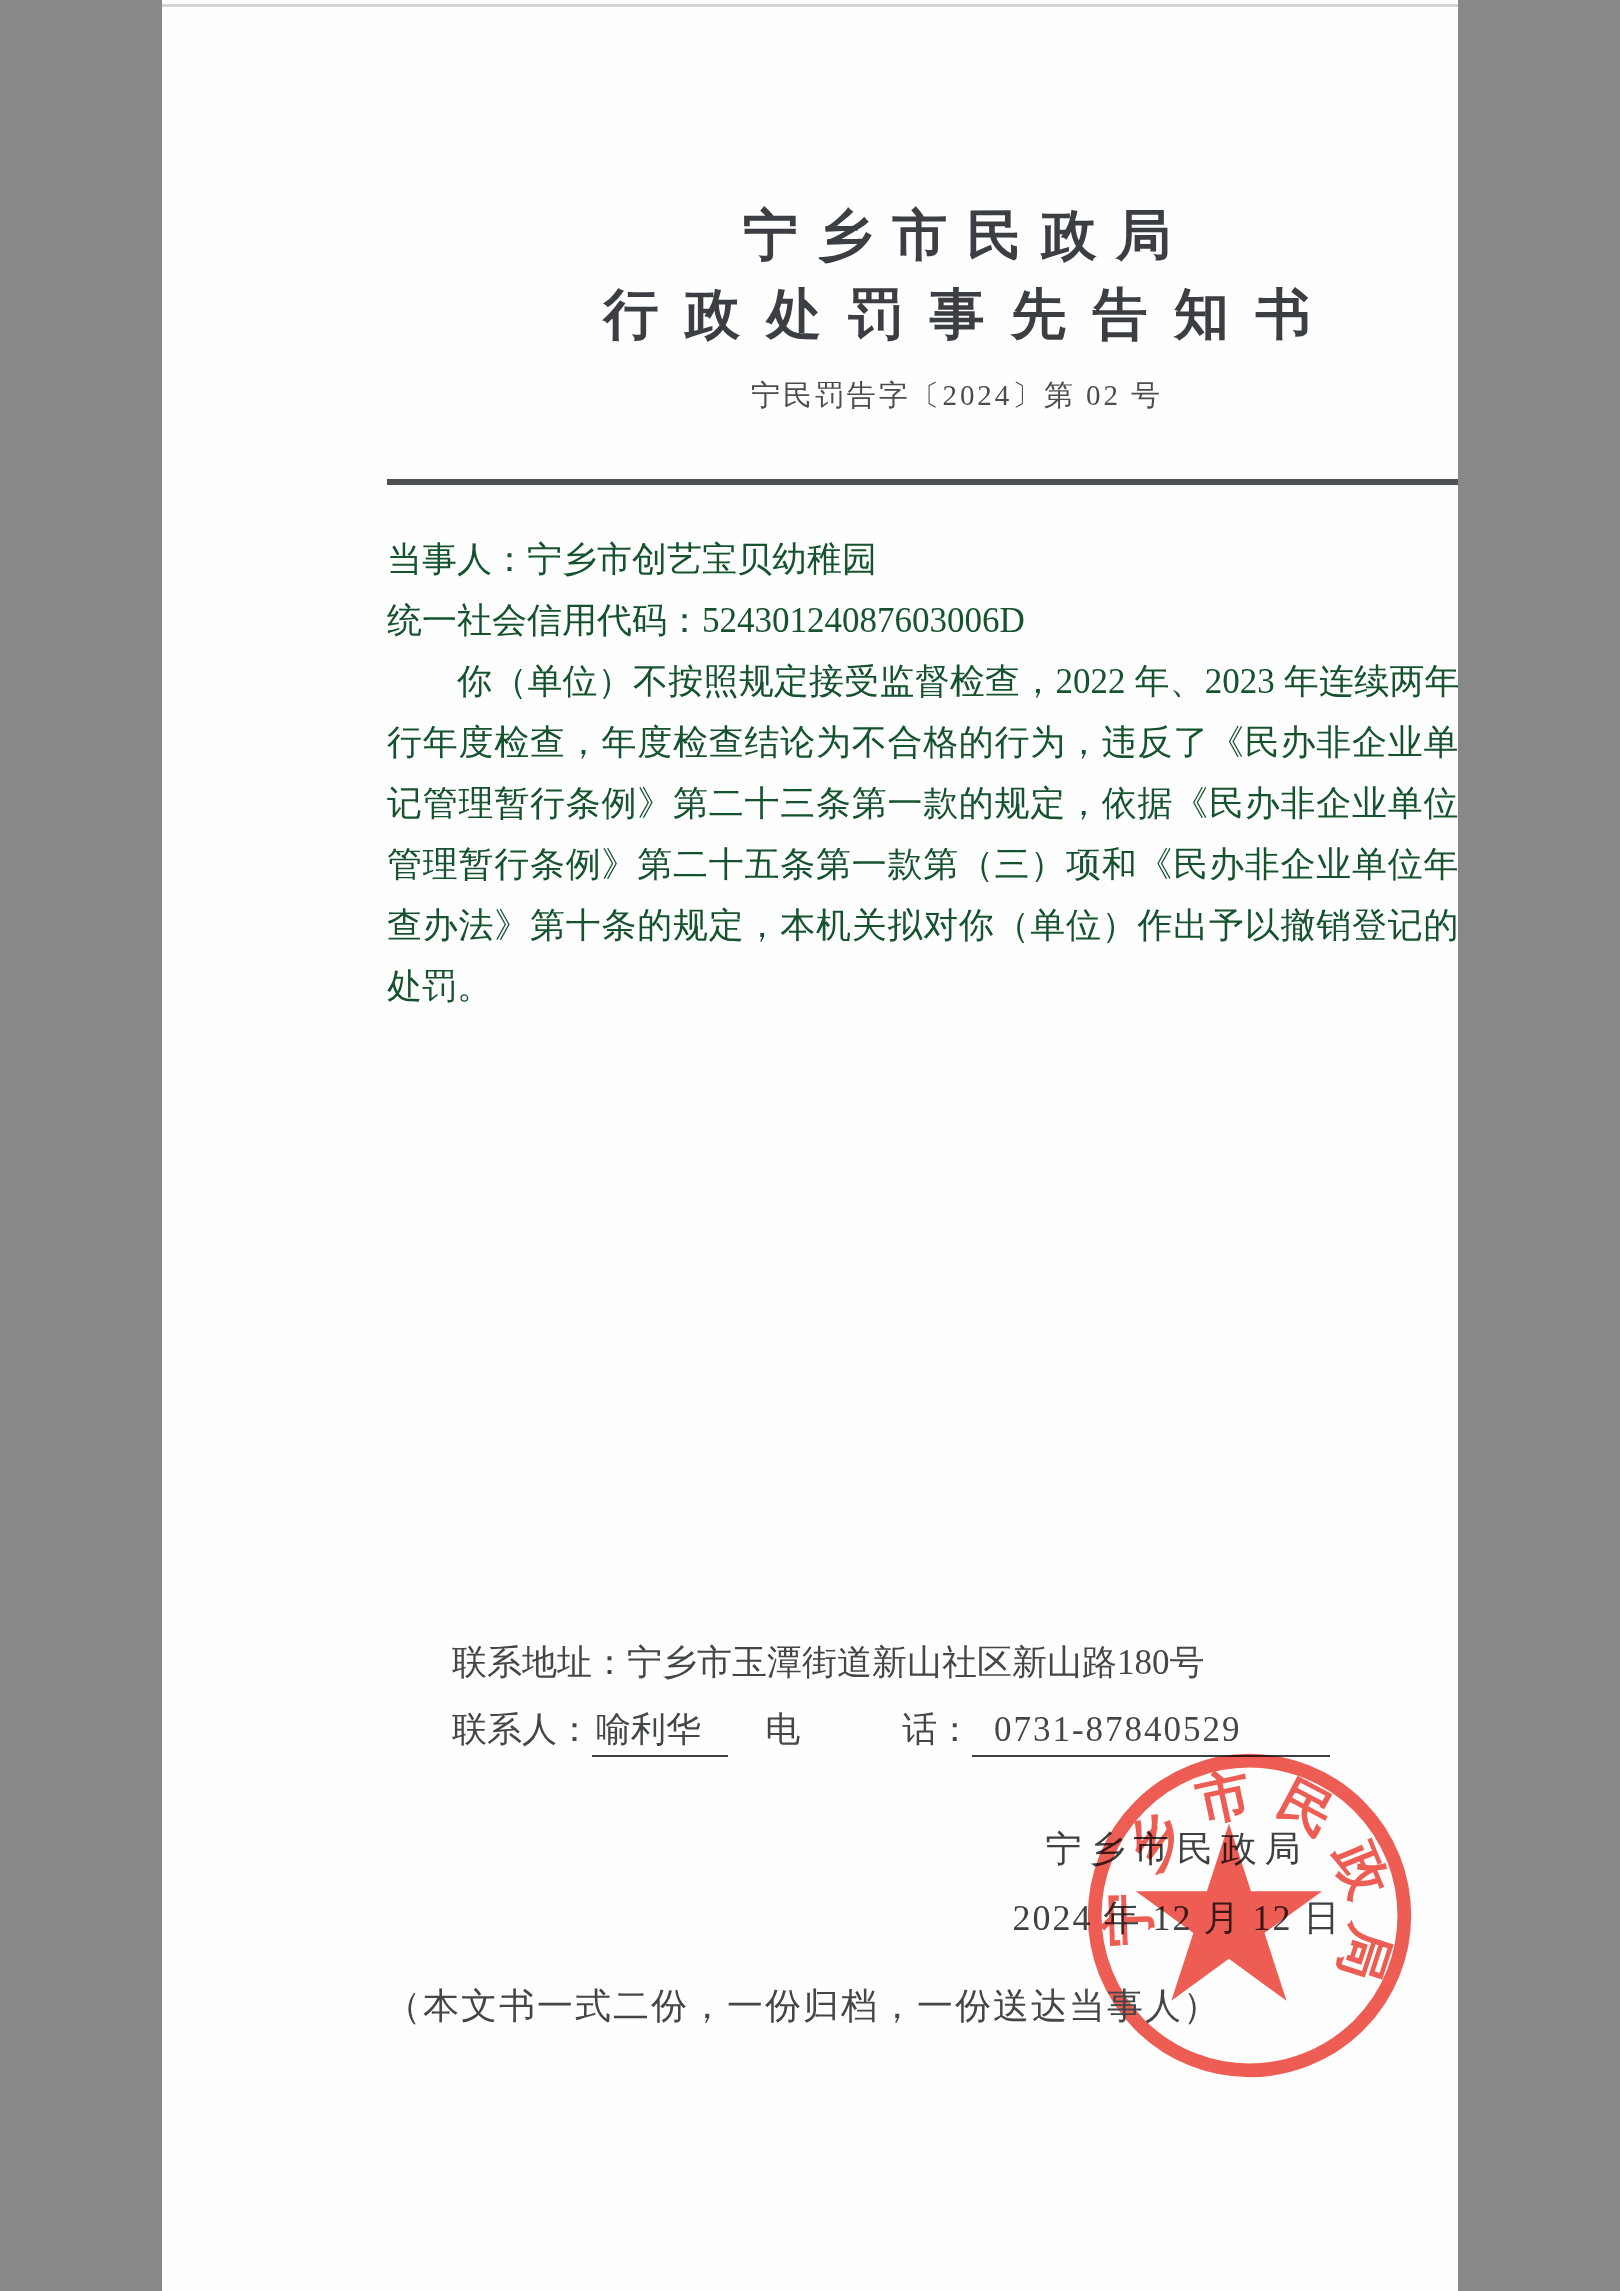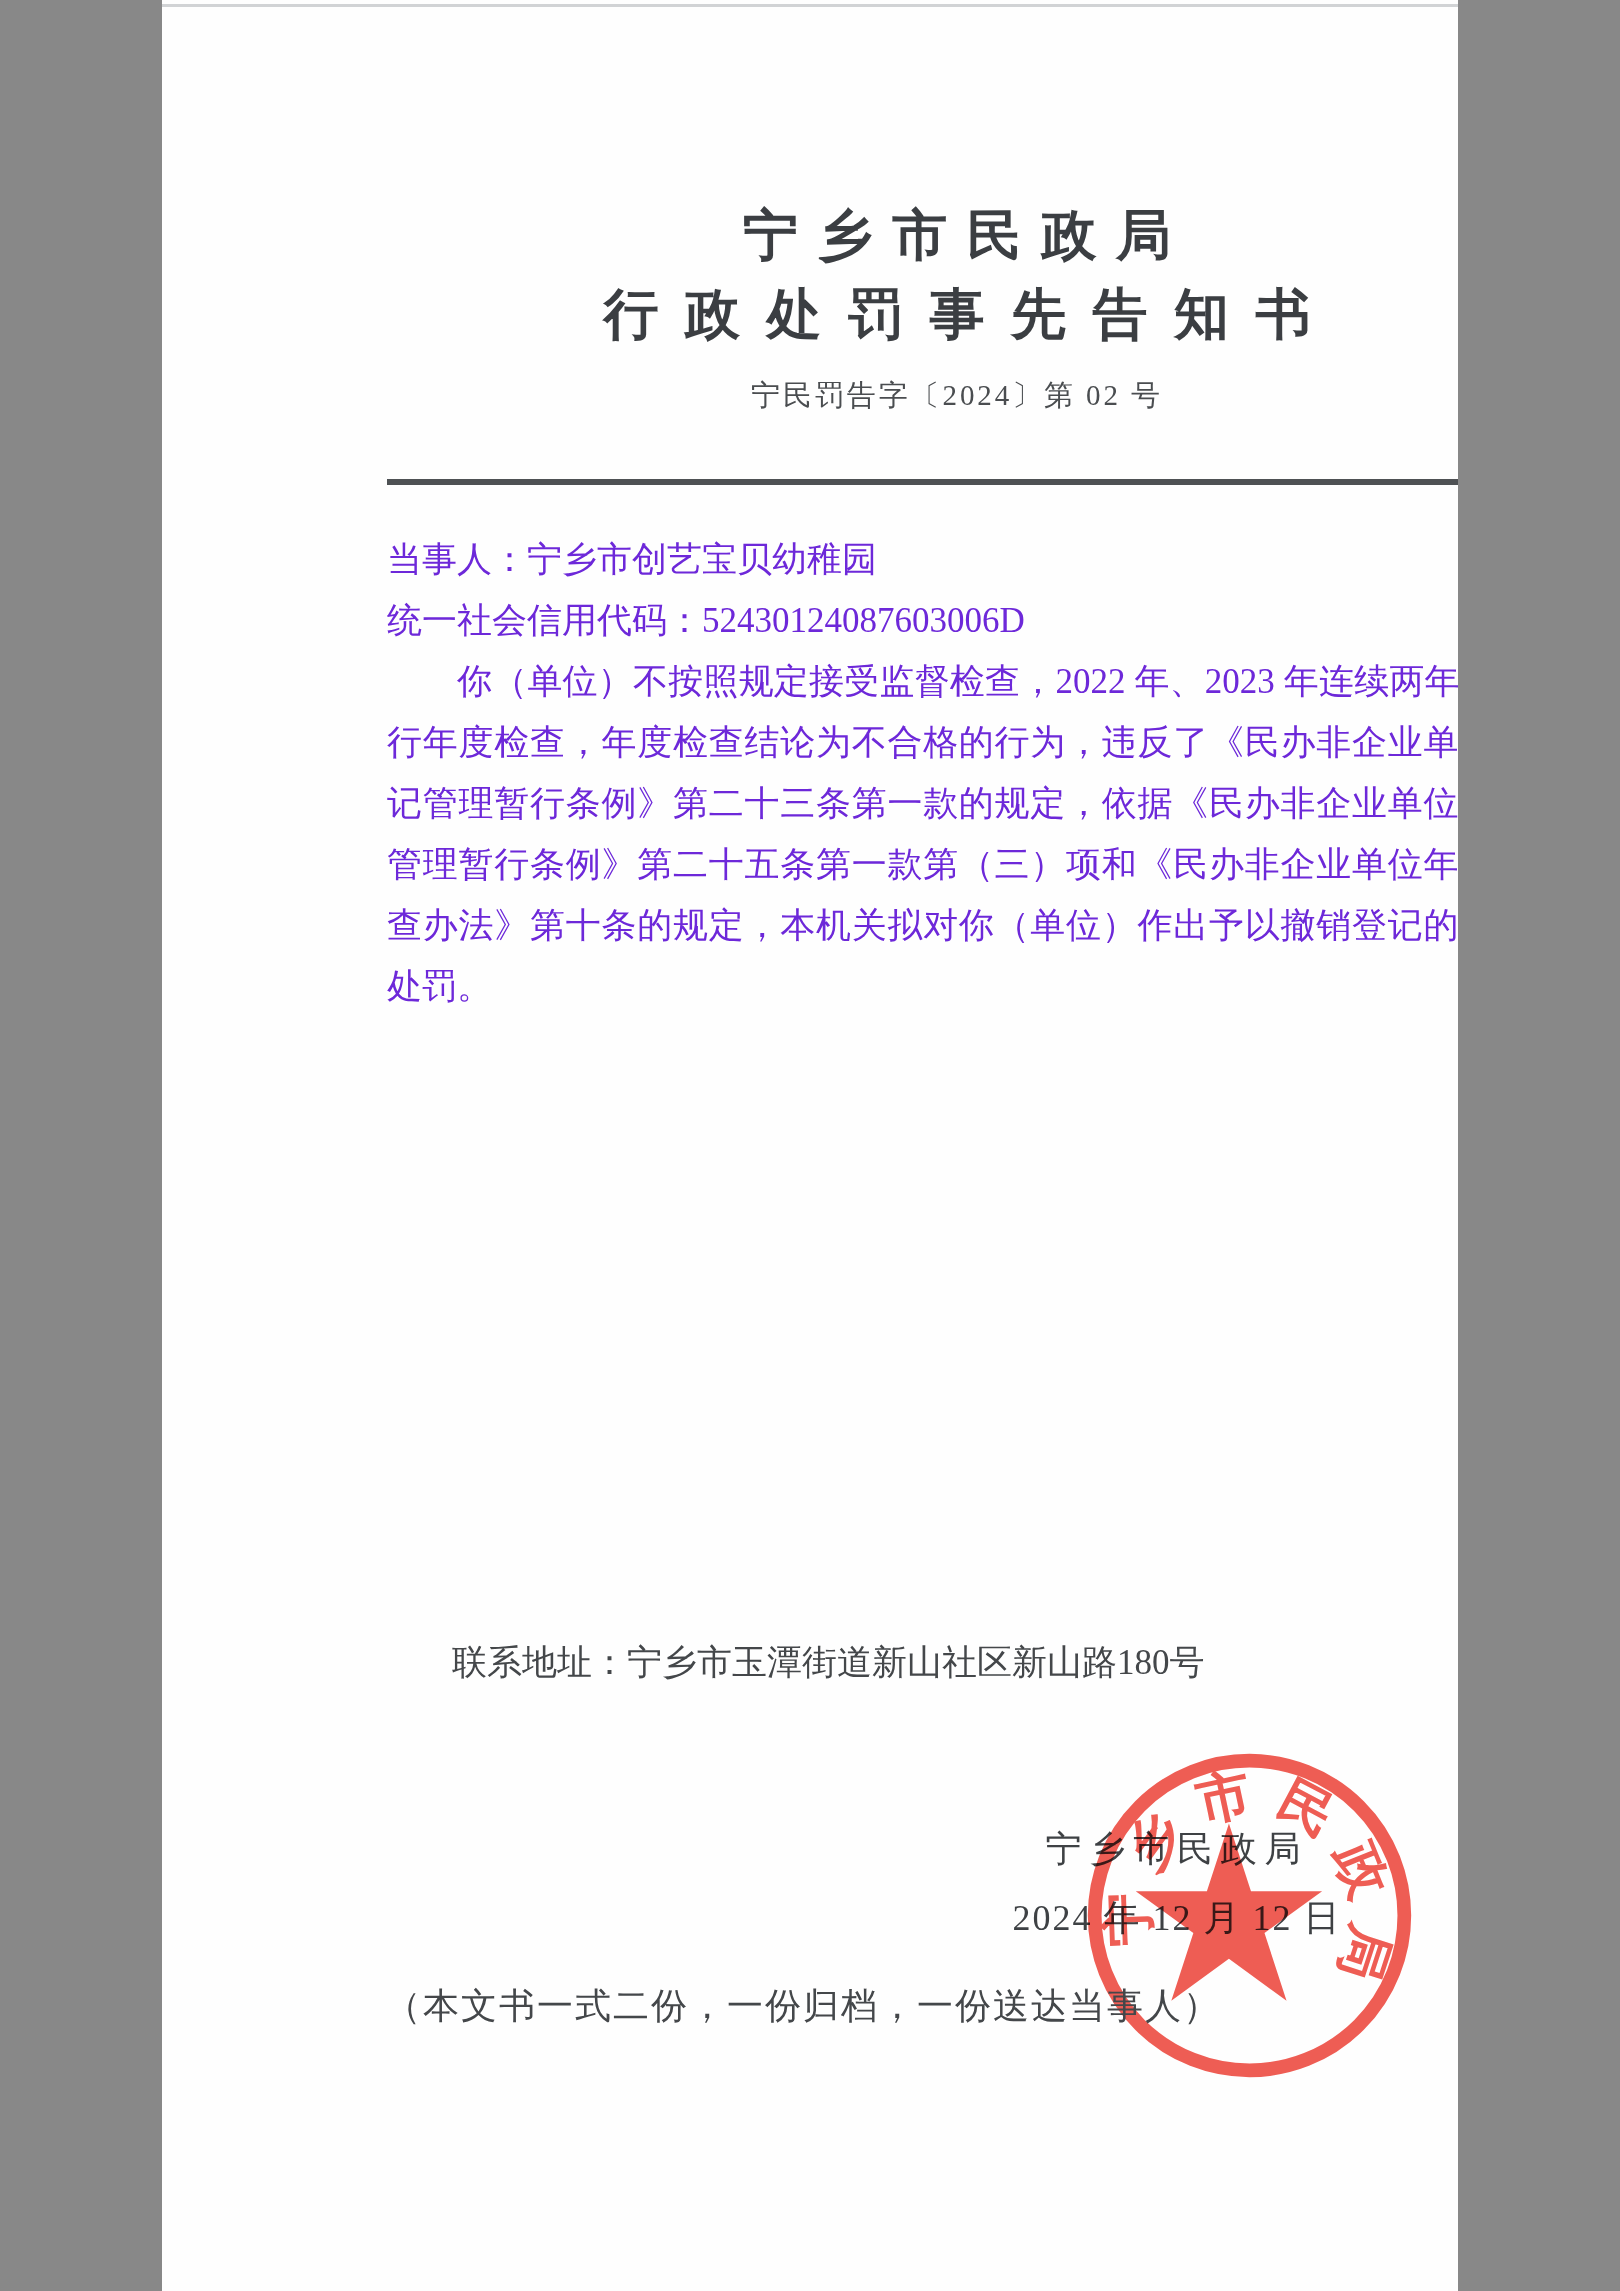--- a/index.html
+++ b/index.html
@@ -69,21 +69,21 @@
     width: 1137px; height: 5.9px;
     background: #4e5154;
     border: none;
   }
   .body-text {
     position: absolute;
     left: 225px; top: 529px;
     width: 1143px;
     font-size: 35px;
     line-height: 61px;
-    color: #6d28d9;
+    color: #14532d;
     text-align: justify;
   }
   .body-text p.para { text-indent: 2em; }
   .contact {
     position: absolute;
     left: 220px; top: 1629px;
     width: 1143px;
     font-size: 35px;
     line-height: 67px;
     color: #44474a;
@@ -150,20 +150,21 @@
   <hr class="divider">
 
   <div class="body-text">
     <p>当事人：宁乡市创艺宝贝幼稚园</p>
     <p>统一社会信用代码：52430124087603006D</p>
     <p class="para">你（单位）不按照规定接受监督检查，2022 年、2023 年连续两年未进行年度检查，年度检查结论为不合格的行为，违反了《民办非企业单位登记管理暂行条例》第二十三条第一款的规定，依据《民办非企业单位登记管理暂行条例》第二十五条第一款第（三）项和《民办非企业单位年度检查办法》第十条的规定，本机关拟对你（单位）作出予以撤销登记的行政处罚。</p>
   </div>
 
   <div class="contact">
     <p><span>联系地址：</span><span>宁乡市玉潭街道新山社区新山路180号</span></p>
+    <p><span>联系人：</span><span class="u-line u-person">喻利华</span><span class="gap-sm"></span><span>电</span><span class="gap-lg"></span><span>话：</span><span class="u-line u-phone">0731-87840529</span></p>
   </div>
 
   <div class="signature">
     <div class="sig-org">宁乡市民政局</div>
     <div class="sig-date">2024 年 12 月 12 日</div>
   </div>
 
   <div class="seal">
     <svg viewBox="0 0 348 348" xmlns="http://www.w3.org/2000/svg">
       <circle cx="174" cy="172" r="158" fill="none" stroke="#ee4b41" stroke-width="14"></circle>

